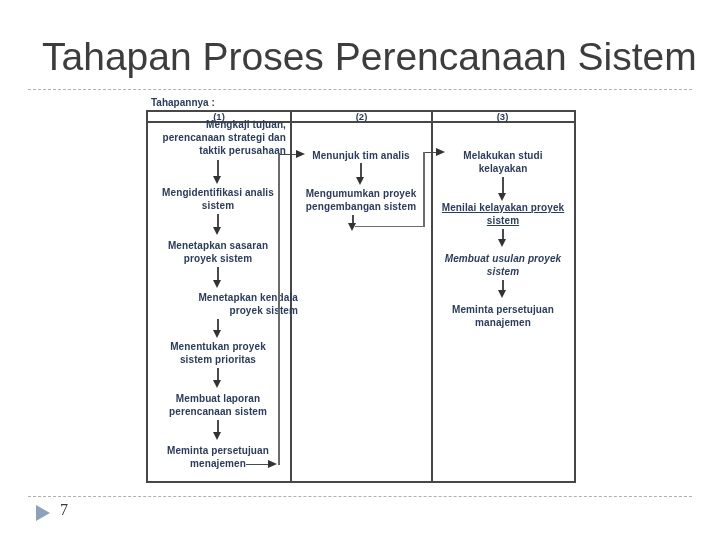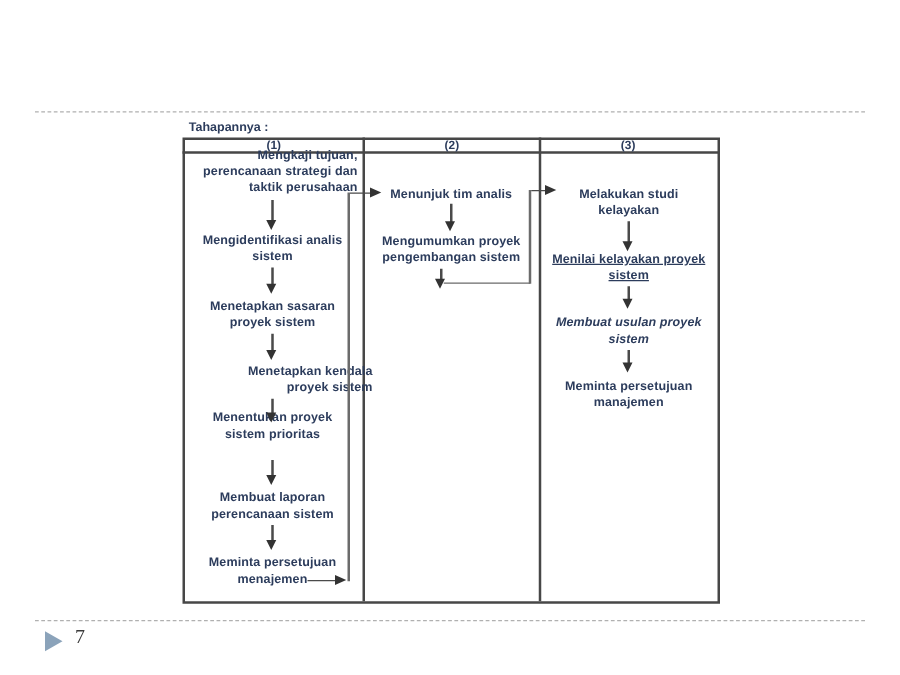--- a/index.html
+++ b/index.html
@@ -34,20 +34,21 @@
           border-top:8px solid transparent;border-bottom:8px solid transparent;
           border-left:14px solid #8ba3ba;}
   .pagenum{position:absolute;left:60px;top:501px;font-size:16px;color:#3a3a3a;
            font-family:"Liberation Serif",serif;}
 </style>
 </head>
 <body>
 
 <div class="slide">
 
+  <h1 class="title">Tahapan Proses Perencanaan Sistem</h1>
   <div class="dash top"></div>
 
   <div>
     <div class="dg-label">Tahapannya :</div>
 
     <div class="frame"></div>
     <div class="hline" style="left:146px;top:121px;width:430px;height:2px;"></div>
     <div class="vsep" style="left:290px;top:110px;height:371px;"></div>
     <div class="vsep" style="left:431px;top:110px;height:371px;"></div>
 
@@ -57,21 +58,21 @@
 
     <div class="sb" style="left:150px;top:118px;width:136px;text-align:right;">Mengkaji tujuan,
 perencanaan strategi dan
 taktik perusahaan</div>
     <div class="sb" style="left:150px;top:186px;width:136px;">Mengidentifikasi analis
 sistem</div>
     <div class="sb" style="left:150px;top:239px;width:136px;">Menetapkan sasaran
 proyek sistem</div>
     <div class="sb" style="left:162px;top:291px;width:136px;text-align:right;">Menetapkan kendala
 proyek sistem</div>
-    <div class="sb" style="left:150px;top:328px;width:136px;">Menentukan proyek
+    <div class="sb" style="left:150px;top:340px;width:136px;">Menentukan proyek
 sistem prioritas</div>
     <div class="sb" style="left:150px;top:392px;width:136px;">Membuat laporan
 perencanaan sistem</div>
     <div class="sb" style="left:150px;top:444px;width:136px;">Meminta persetujuan
 menajemen</div>
 
     <div class="sb" style="left:296px;top:149px;width:130px;">Menunjuk tim analis</div>
     <div class="sb" style="left:296px;top:187px;width:130px;">Mengumumkan proyek
 pengembangan sistem</div>
 

